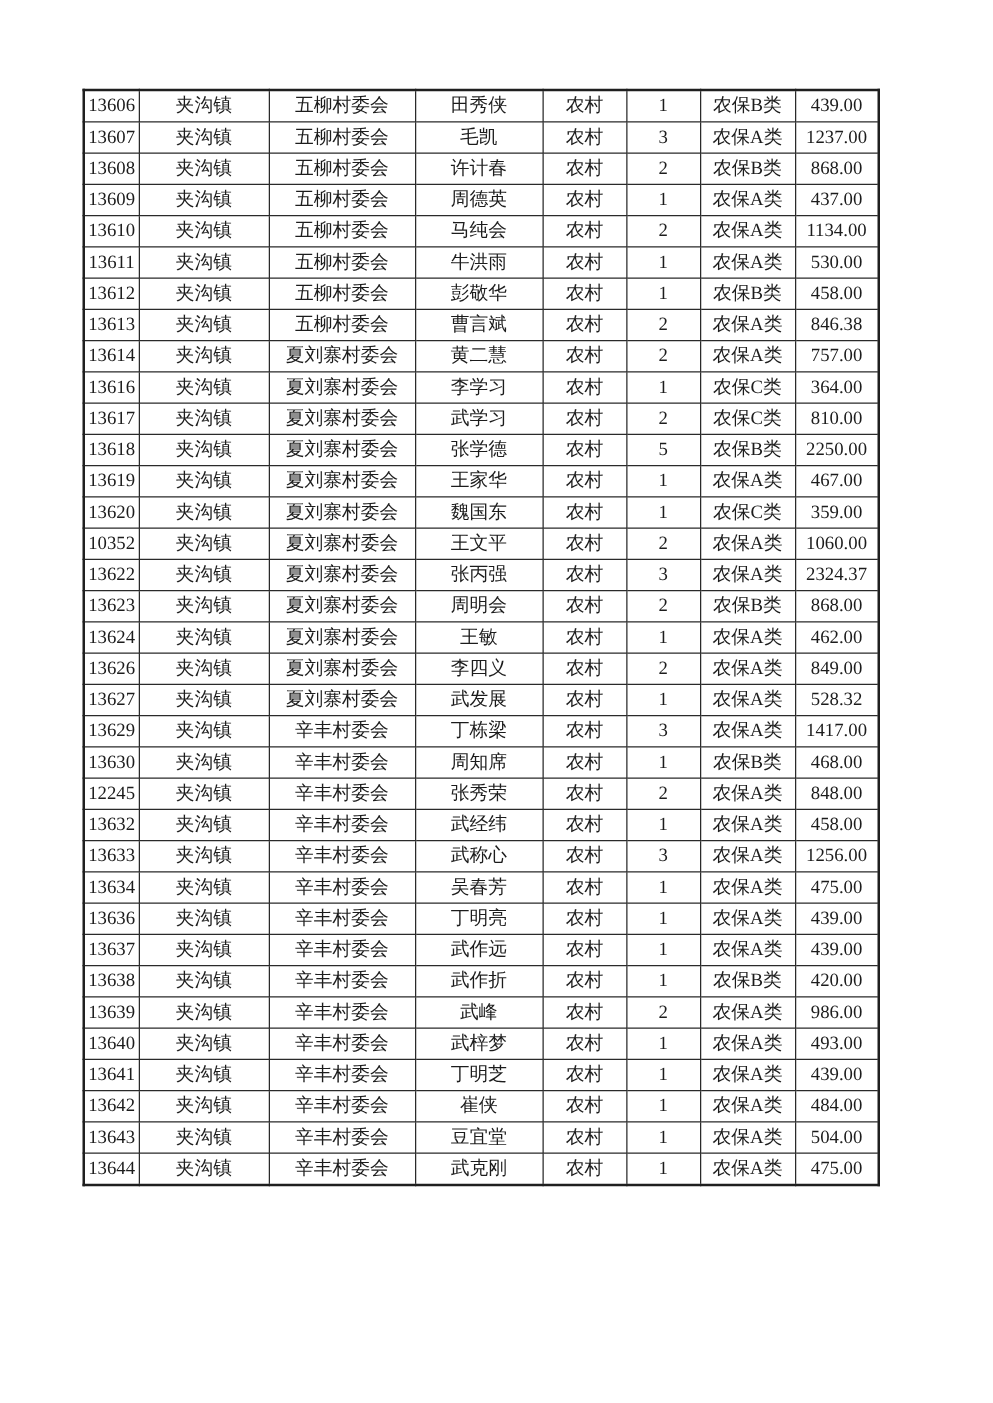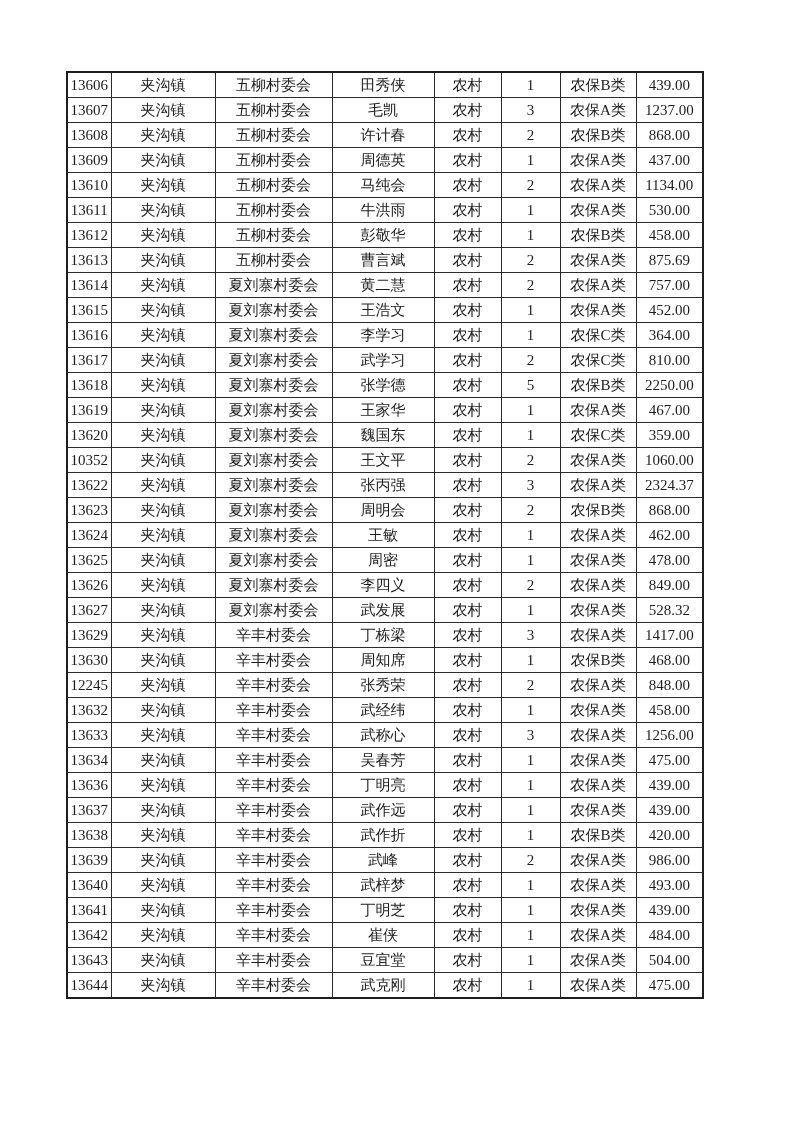--- a/index.html
+++ b/index.html
@@ -132,41 +132,31 @@
           <td>458.00</td>
         </tr>
         <tr>
           <td>13613</td>
           <td>夹沟镇</td>
           <td>五柳村委会</td>
           <td>曹言斌</td>
           <td>农村</td>
           <td>2</td>
           <td>农保A类</td>
-          <td>875.69</td>
+          <td>846.38</td>
         </tr>
         <tr>
           <td>13614</td>
           <td>夹沟镇</td>
           <td>夏刘寨村委会</td>
           <td>黄二慧</td>
           <td>农村</td>
           <td>2</td>
           <td>农保A类</td>
           <td>757.00</td>
-        </tr>
-        <tr>
-          <td>13615</td>
-          <td>夹沟镇</td>
-          <td>夏刘寨村委会</td>
-          <td>王浩文</td>
-          <td>农村</td>
-          <td>1</td>
-          <td>农保A类</td>
-          <td>452.00</td>
         </tr>
         <tr>
           <td>13616</td>
           <td>夹沟镇</td>
           <td>夏刘寨村委会</td>
           <td>李学习</td>
           <td>农村</td>
           <td>1</td>
           <td>农保C类</td>
           <td>364.00</td>
@@ -243,30 +233,20 @@
         </tr>
         <tr>
           <td>13624</td>
           <td>夹沟镇</td>
           <td>夏刘寨村委会</td>
           <td>王敏</td>
           <td>农村</td>
           <td>1</td>
           <td>农保A类</td>
           <td>462.00</td>
-        </tr>
-        <tr>
-          <td>13625</td>
-          <td>夹沟镇</td>
-          <td>夏刘寨村委会</td>
-          <td>周密</td>
-          <td>农村</td>
-          <td>1</td>
-          <td>农保A类</td>
-          <td>478.00</td>
         </tr>
         <tr>
           <td>13626</td>
           <td>夹沟镇</td>
           <td>夏刘寨村委会</td>
           <td>李四义</td>
           <td>农村</td>
           <td>2</td>
           <td>农保A类</td>
           <td>849.00</td>

